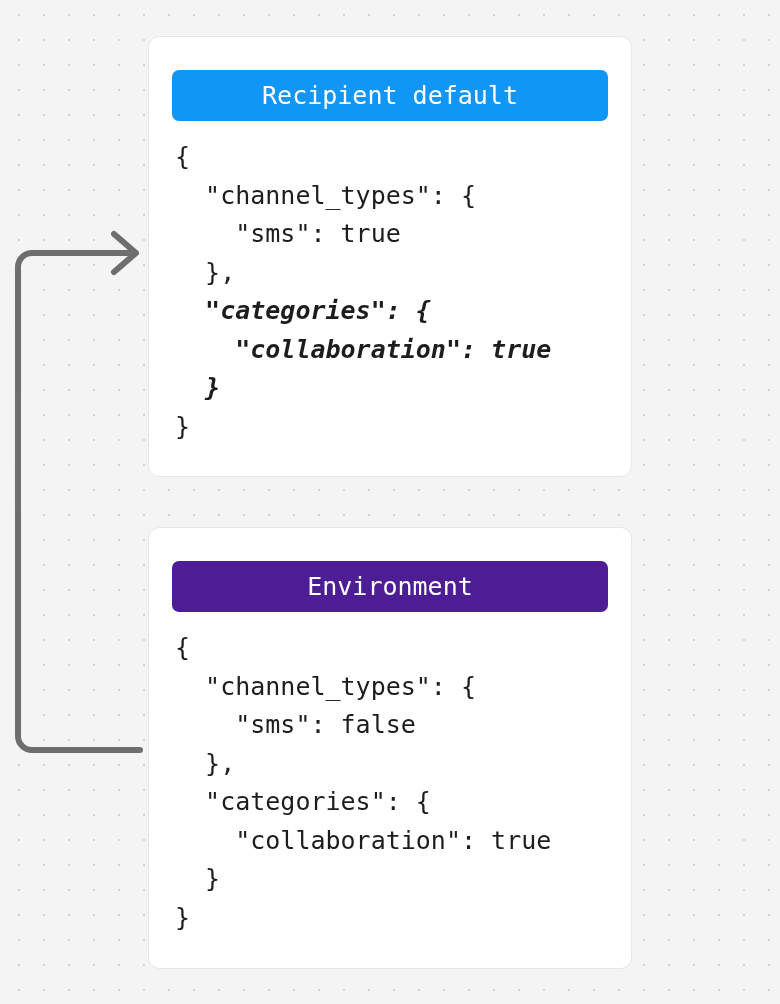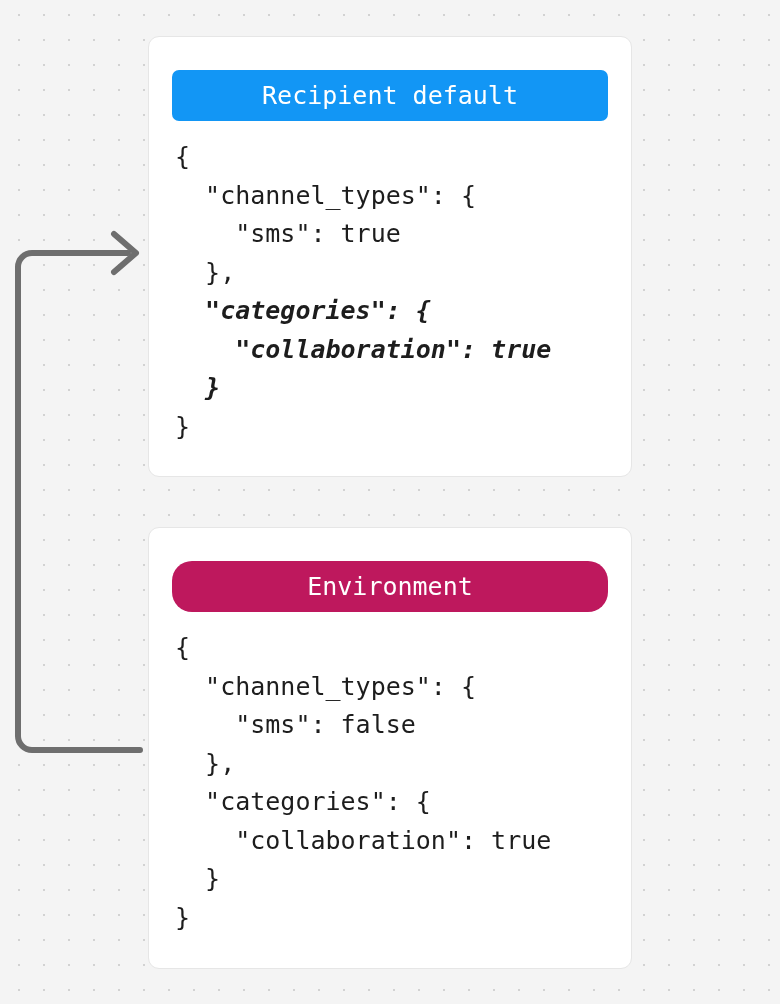--- a/index.html
+++ b/index.html
@@ -103,19 +103,19 @@
   </svg>
 
   <div class="card" id="card-recipient">
     <div class="card-header" id="header-recipient" style="background: rgb(18, 150, 245); color: rgb(255, 255, 255);">
       <span class="card-header-label">Recipient default</span>
     </div>
     <div class="code-block" id="code-recipient"><span class="code-line">{</span><span class="code-line">  "channel_types": {</span><span class="code-line">    "sms": true</span><span class="code-line">  },</span><span class="code-line emph">  "categories": {</span><span class="code-line emph">    "collaboration": true</span><span class="code-line emph">  }</span><span class="code-line">}</span></div>
   </div>
 
   <div class="card" id="card-environment">
-    <div class="card-header" id="header-environment" style="background: #be185d; color: rgb(255, 255, 255); border-radius: 20px;">
+    <div class="card-header" id="header-environment" style="background: #4c1d95; color: rgb(255, 255, 255);">
       <span class="card-header-label">Environment</span>
     </div>
     <div class="code-block" id="code-environment"><span class="code-line">{</span><span class="code-line">  "channel_types": {</span><span class="code-line">    "sms": false</span><span class="code-line">  },</span><span class="code-line">  "categories": {</span><span class="code-line">    "collaboration": true</span><span class="code-line">  }</span><span class="code-line">}</span></div>
   </div>
 
 </div>
 
 </body></html>

